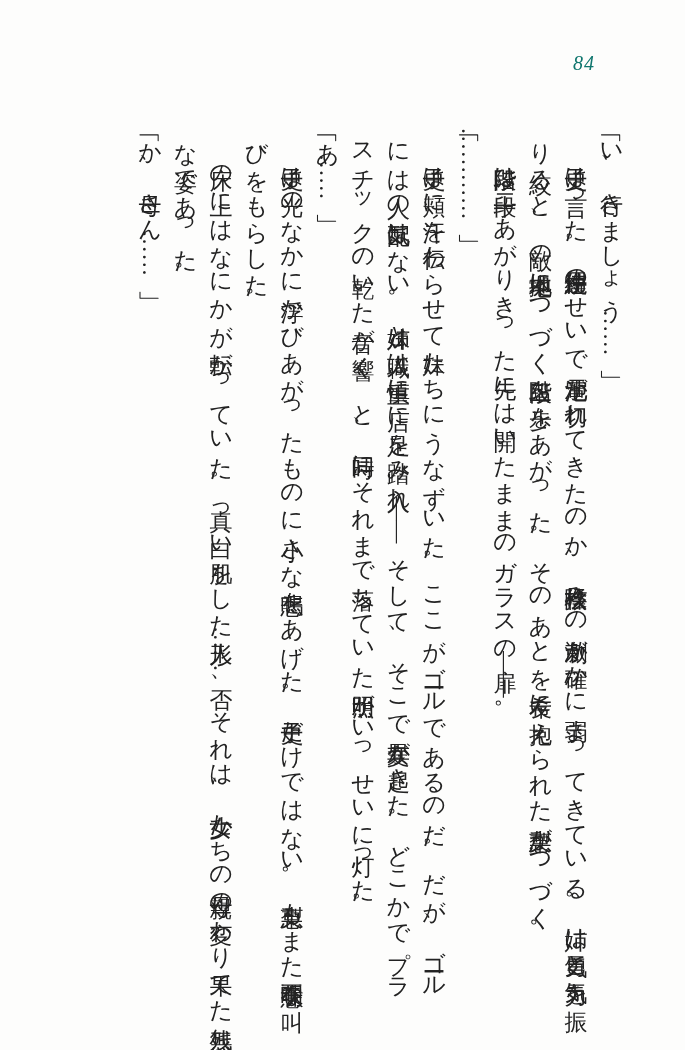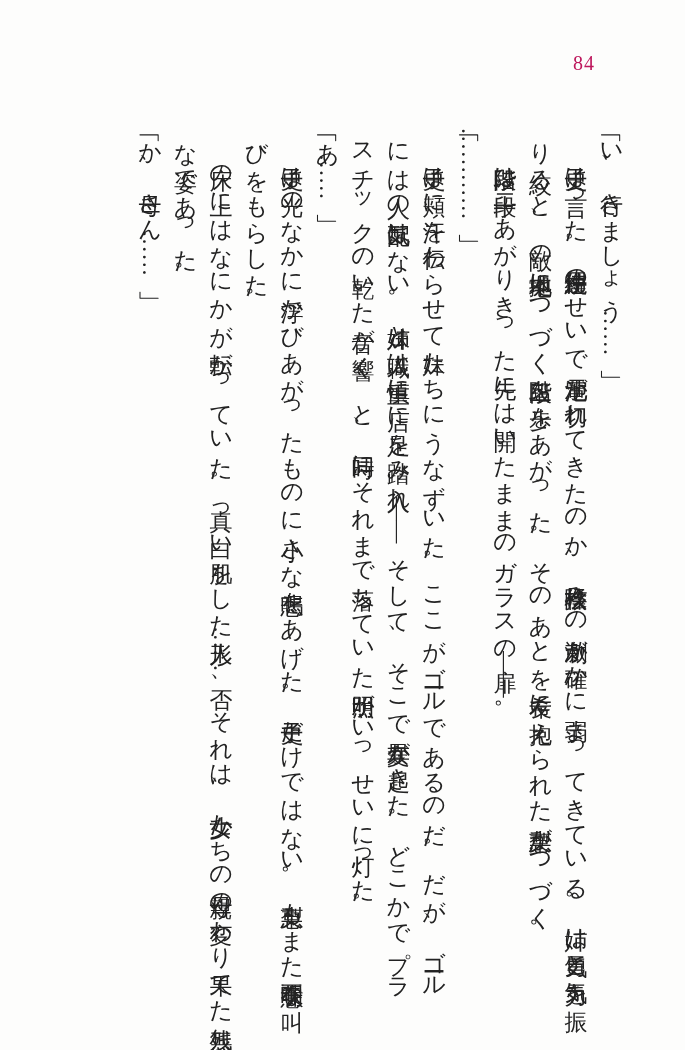--- a/index.html
+++ b/index.html
@@ -16,22 +16,23 @@
     background: #fdfdfc;
     overflow: hidden;
     font-family: "Liberation Serif", "DejaVu Serif", serif;
     color: #1f1f1f;
   }
   .page-number {
     position: absolute;
     top: 52px;
     left: 573px;
     font-size: 20px;
+    font-style: italic;
     letter-spacing: 1px;
-    color: #be185d;
+    color: #0f766e;
   }
   .text-block {
     position: absolute;
     top: 127px;
     right: 56px;
     height: 886px;
     writing-mode: vertical-rl;
     -webkit-writing-mode: vertical-rl;
     text-orientation: mixed;
     font-size: 23px;

